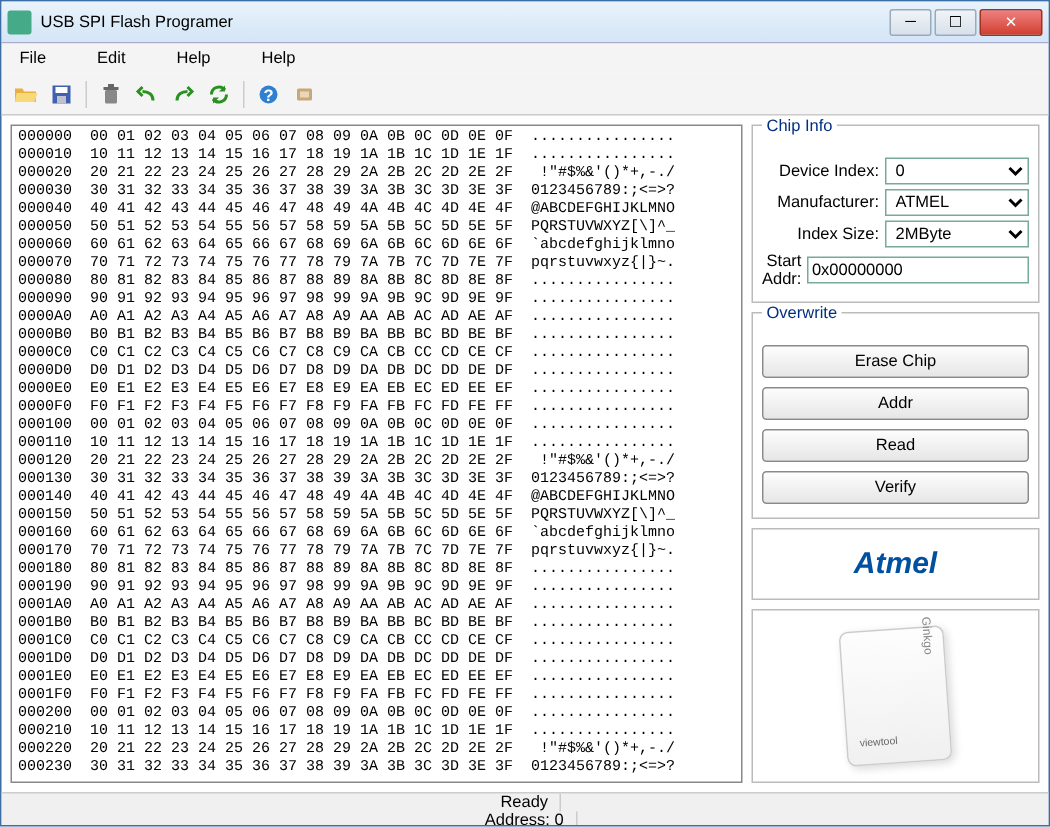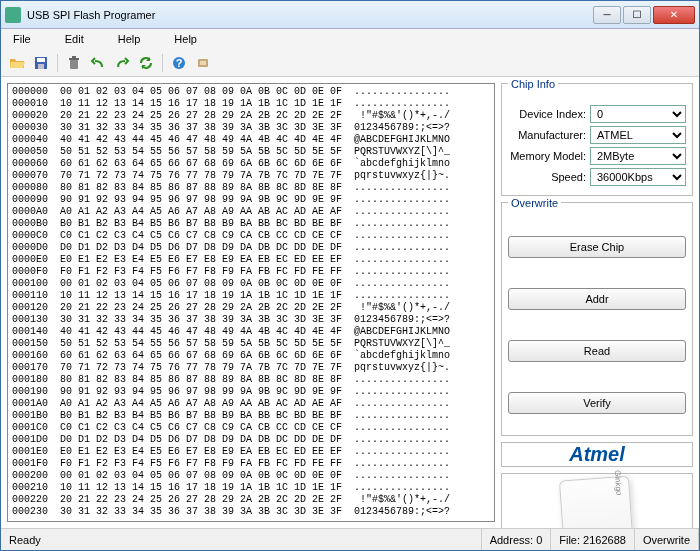--- a/index.html
+++ b/index.html
@@ -17,28 +17,28 @@
 .tsep { width: 1px; height: 18px; background: #ccc; margin: 0 2px; }
 .content { flex: 1; display: flex; padding: 6px; gap: 6px; overflow: hidden; }
 .hexarea { flex: 1; border: 1px solid #888; background: #fff; overflow: auto; position: relative; }
 .hexarea pre { margin: 0; font-family: "Courier New", monospace; font-size: 10px; line-height: 12px; padding: 2px 4px; white-space: pre; }
 .sidebar { width: 192px; display: flex; flex-direction: column; gap: 6px; }
 .group { border: 1px solid #bbb; padding: 6px; }
 .group-title { position: relative; top: -12px; background: #fff; display: inline-block; padding: 0 3px; color: #003080; margin-bottom: -8px; }
 .row { display: flex; align-items: center; margin: 3px 0; }
 .row label { width: 82px; text-align: right; padding-right: 4px; color: #000; }
 .row select, .row input { flex: 1; height: 18px; border: 1px solid #7a9; font-size: 11px; padding: 0 2px; background: #fff; }
-.opbtn { width: 100%; height: 22px; margin: 15px 0; background: linear-gradient(#fdfdfd,#e6e6e6); border: 1px solid #8a8a8a; border-radius: 3px; cursor: pointer; }
+.opbtn { width: 100%; height: 22px; margin: 3px 0; background: linear-gradient(#fdfdfd,#e6e6e6); border: 1px solid #8a8a8a; border-radius: 3px; cursor: pointer; }
 .imgbox { border: 1px solid #bbb; height: 48px; display: flex; align-items: center; justify-content: center; background: #fff; }
 .atmel { color: #0050a0; font-weight: bold; font-size: 20px; font-style: italic; }
 .devicebox { border: 1px solid #bbb; flex: 1; min-height: 100px; display: flex; align-items: center; justify-content: center; background: #fff; }
 .device { width: 70px; height: 90px; background: linear-gradient(#fdfdfd,#f0f0f0); border: 1px solid #ccc; border-radius: 6px; box-shadow: 2px 2px 6px rgba(0,0,0,.15); position: relative; transform: rotate(-4deg); }
 .device .label1 { position: absolute; top: 18px; right: 6px; font-size: 8px; color: #888; transform: rotate(90deg); transform-origin: right top; }
 .device .label2 { position: absolute; bottom: 10px; left: 8px; font-size: 7px; color: #666; }
-.statusbar { height: 22px; border-top: 1px solid #ccc; display: flex; align-items: center; background: #f0f0f0; }
+.statusbar { height: 22px; border-top: 1px solid #ccc; display: flex; align-items: center; background: #f0f0f0; flex-direction: column; }
 .statusbar .cell { padding: 0 8px; border-right: 1px solid #ccc; height: 100%; display: flex; align-items: center; }
 .statusbar .cell:first-child { flex: 1; }
 svg { width: 16px; height: 16px; }
 </style>
 </head>
 <body>
 
 <div class="titlebar">
   <div class="icon"></div>
   <div class="title">USB SPI Flash Programer</div>
@@ -153,26 +153,26 @@
       <span class="group-title">Chip Info</span>
       <div class="row">
           <label>Device Index:</label>
           <select><option>0</option></select>
         </div>
       <div class="row">
           <label>Manufacturer:</label>
           <select><option>ATMEL</option></select>
         </div>
       <div class="row">
-          <label>Memory Model:</label>
+          <label>Index Size:</label>
           <select><option>2MByte</option></select>
         </div>
       <div class="row">
-          <label>Speed:</label>
-          <select><option>36000Kbps</option></select>
+          <label>Start Addr:</label>
+          <input value="0x00000000" style="">
         </div>
     </div>
     <div class="group">
       <span class="group-title">Overwrite</span>
       <button class="opbtn">Erase Chip</button>
       <button class="opbtn">Addr</button>
       <button class="opbtn">Read</button>
       <button class="opbtn">Verify</button>
     </div>
     <div class="imgbox">

